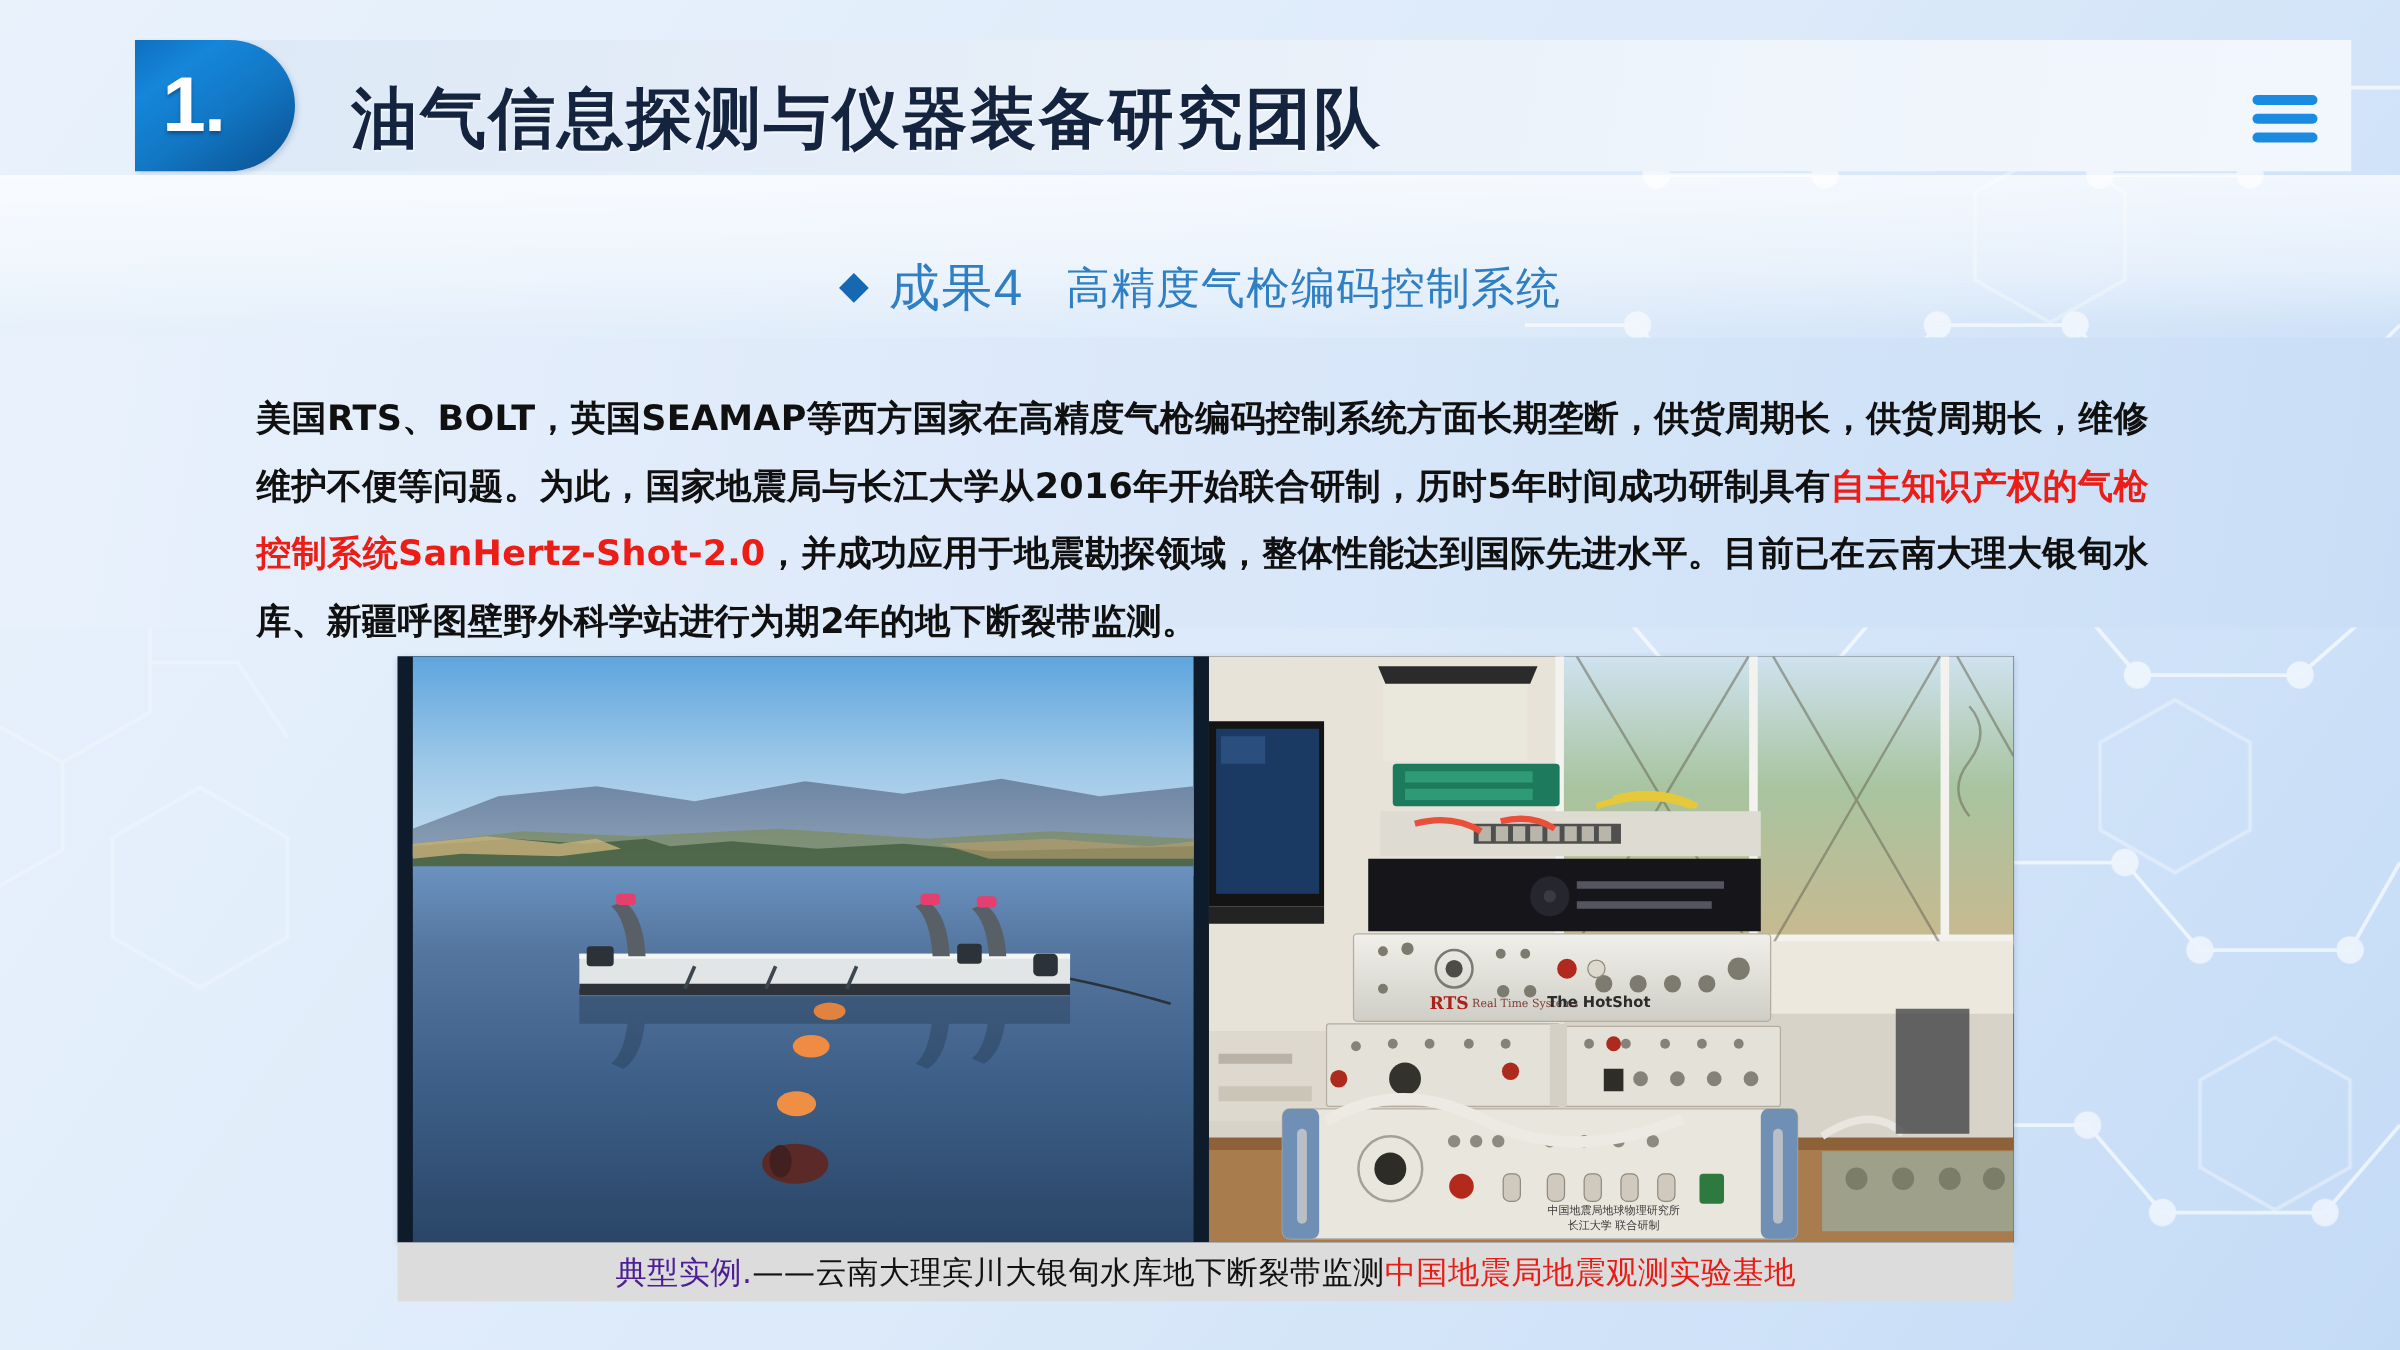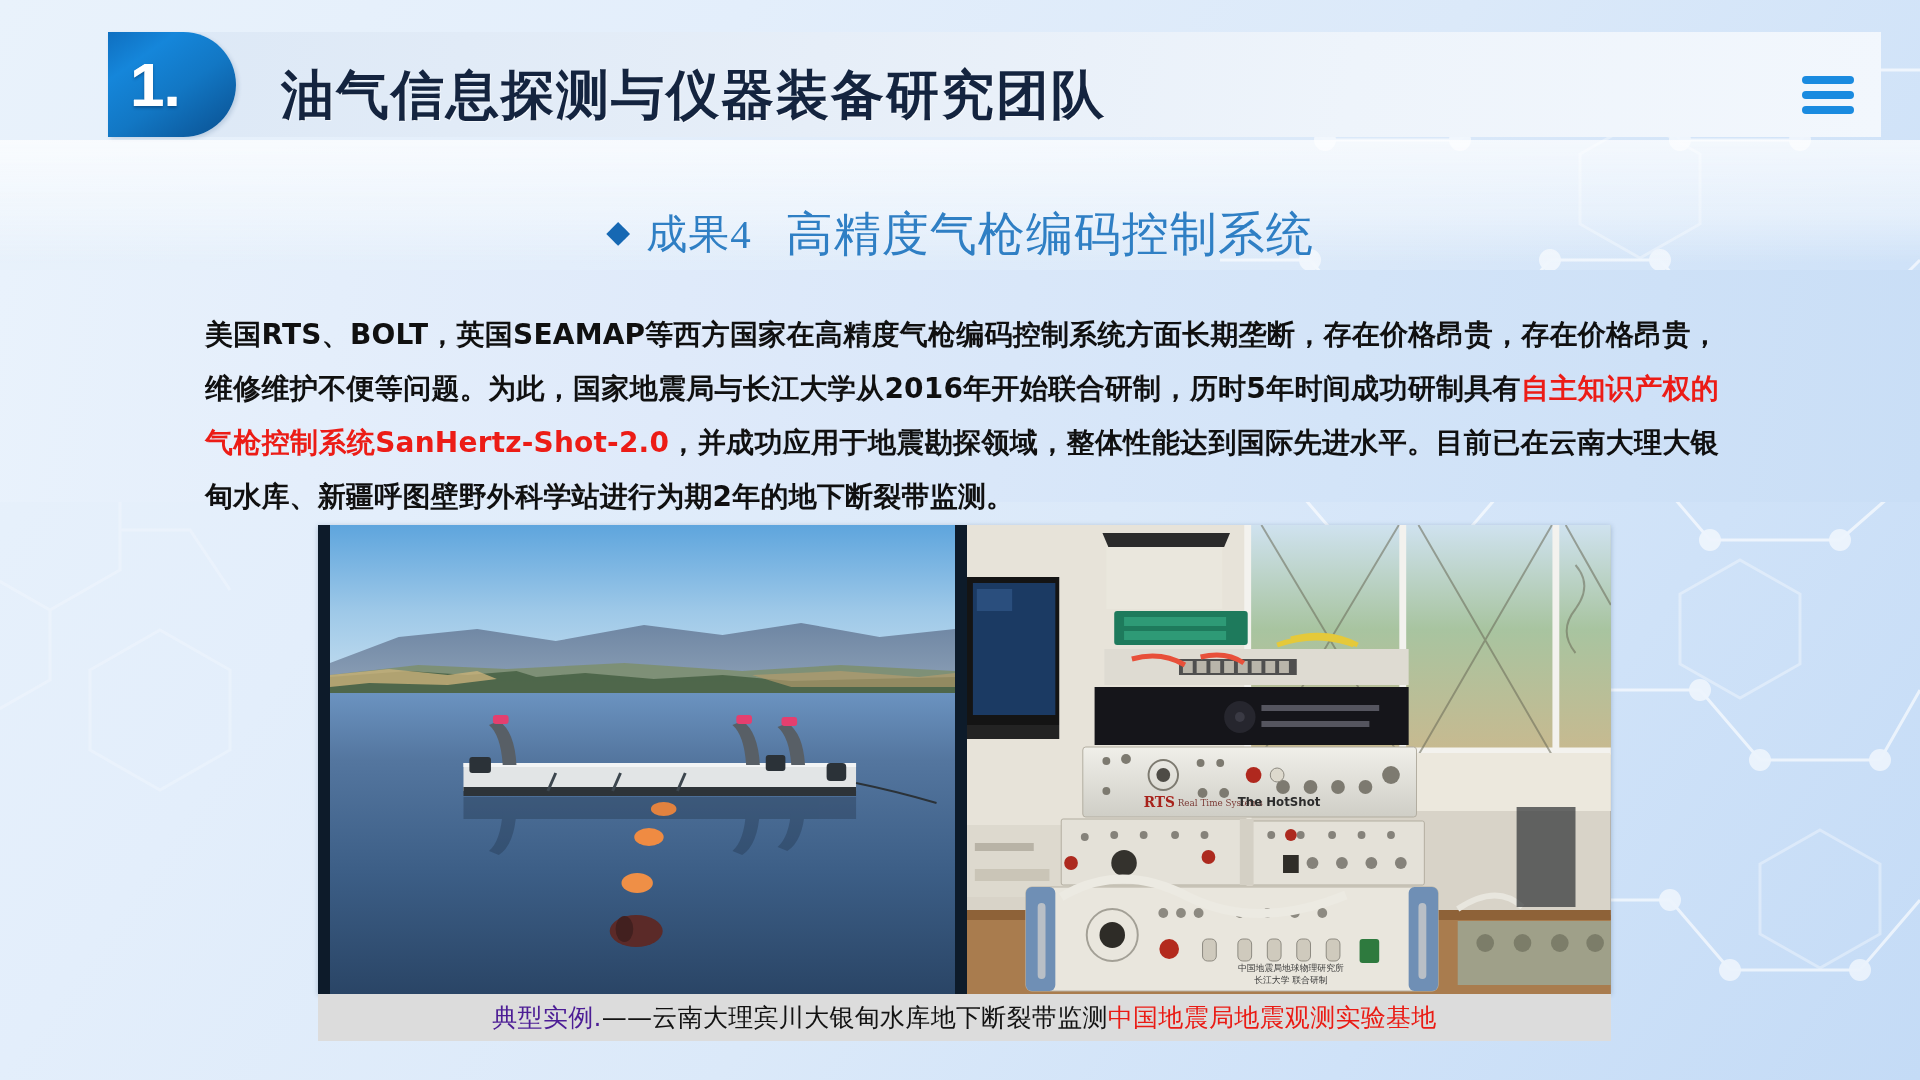--- a/index.html
+++ b/index.html
@@ -61,26 +61,26 @@
   }
   .subtitle{
     position:absolute;left:0;top:203px;width:1920px;
     text-align:center;white-space:nowrap;
   }
   .subtitle .dia{
     display:inline-block;color:#1668b3;font-size:31px;vertical-align:middle;
     margin-right:16px;position:relative;top:-3px;
   }
   .subtitle .st1{
-    font-family:Liberation Serif, serif;
+    font-family:Liberation Sans, sans-serif;
     font-size:41px;color:#2f7fc4;letter-spacing:1px;vertical-align:middle;
   }
   .subtitle .st2{
     font-family:Liberation Mono, monospace;
-    font-size:47px;color:#2f7fc4;letter-spacing:1px;vertical-align:middle;
+    font-size:35px;color:#2f7fc4;letter-spacing:1px;vertical-align:middle;
     margin-left:34px;
     margin-top:47px;
   }
 
   
   .body-band{
     position:absolute;left:0;top:270px;width:1920px;height:232px;
     background:linear-gradient(100deg,#e9f2fc 0%,#dfeafa 35%,#d3e4f8 70%,#c9def6 100%);
   }
   .para{
@@ -200,21 +200,21 @@
     <span></span>
     <span></span>
   </div>
 
   <div class="section-bar"></div>
   <div class="subtitle">
     <span class="dia">◆</span><span class="st1">成果4</span><span class="st2">高精度气枪编码控制系统</span>
   </div>
 
   <div class="body-band"></div>
-  <div class="para"><span style="color: rgb(16, 16, 16);">美国RTS、BOLT，英国SEAMAP等西方国家在高精度气枪编码控制系统方面长期垄断，存在价格昂贵，存在价格昂贵，维修维护不便等问题。为此，国家地震局与长江大学从2016年开始联合研制，历时5年时间成功研制具有</span><span style="color: rgb(236, 28, 22);">自主知识产权的气枪控制系统SanHertz-Shot-2.0</span><span style="color: rgb(16, 16, 16);">，并成功应用于地震勘探领域，整体性能达到国际先进水平。目前已在云南大理大银甸水库、新疆呼图壁野外科学站进行为期2年的地下断裂带监测。</span></div>
+  <div class="para"><span style="color: rgb(16, 16, 16);">美国RTS、BOLT，英国SEAMAP等西方国家在高精度气枪编码控制系统方面长期垄断，供货周期长，供货周期长，维修维护不便等问题。为此，国家地震局与长江大学从2016年开始联合研制，历时5年时间成功研制具有</span><span style="color: rgb(236, 28, 22);">自主知识产权的气枪控制系统SanHertz-Shot-2.0</span><span style="color: rgb(16, 16, 16);">，并成功应用于地震勘探领域，整体性能达到国际先进水平。目前已在云南大理大银甸水库、新疆呼图壁野外科学站进行为期2年的地下断裂带监测。</span></div>
 
   <div class="photos">
 
     <div class="photo left">
       <svg viewBox="0 0 637 469" preserveAspectRatio="none" aria-hidden="true">
         <defs>
           <linearGradient id="sky" x1="0" y1="0" x2="0" y2="1">
             <stop offset="0%" stop-color="#5ea5dd"></stop>
               <stop offset="55%" stop-color="#9fc9e8"></stop>
             <stop offset="100%" stop-color="#c3ddef"></stop>

